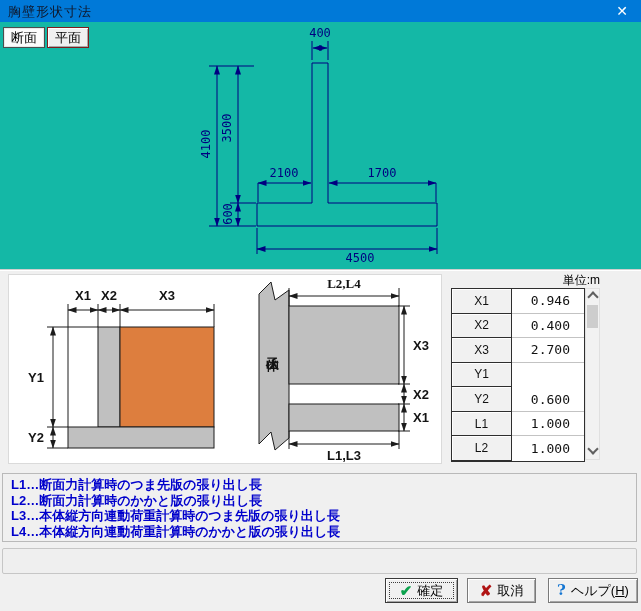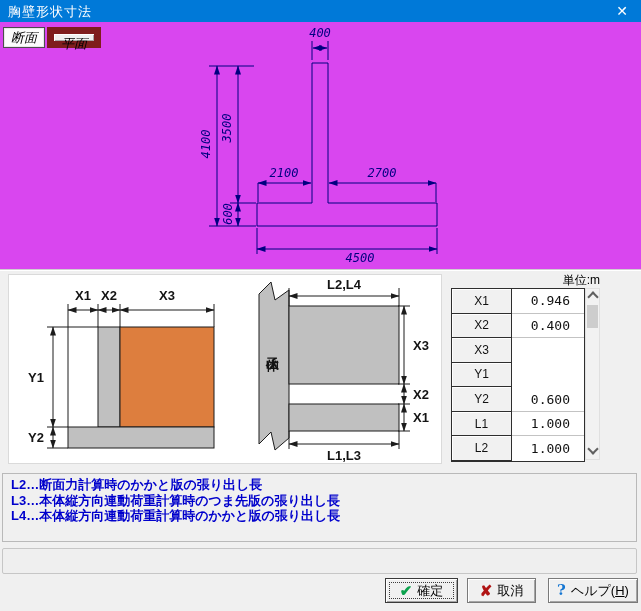--- a/index.html
+++ b/index.html
@@ -1,27 +1,27 @@
 <!DOCTYPE html>
 <html><head>
 <meta charset="utf-8">
 <style>
   html,body{margin:0;padding:0;background:#d4d0c8;}
   body{font-family:"Liberation Sans",sans-serif;}
   .window{position:relative;width:641px;height:611px;background:#ffffff;overflow:hidden;
           outline:1px solid #9e9e9e;}
   
   .titlebar{position:absolute;left:0;top:0;width:641px;height:22px;background:#0079d8;}
-  .titlebar .title{position:absolute;left:8px;top:3px;color:#ffffff;font-size:13px;letter-spacing:1px;}
+  .titlebar .title{position:absolute;left:8px;top:3px;color:#0f172a;font-size:13px;letter-spacing:1px;}
   .closebtn{position:absolute;right:6px;top:0;width:26px;height:22px;color:#fff;font-size:14px;
             text-align:center;line-height:22px;cursor:default;}
   
-  .client{position:absolute;left:0;top:22px;width:641px;height:247px;background:#d946ef;font-style:italic;}
+  .client{position:absolute;left:0;top:22px;width:641px;height:247px;background:#14b8a6;}
   .tabbar{position:absolute;left:3px;top:5px;display:flex;gap:2px;}
-  .tab{height:21px;padding:1px 7px 0;font-size:13px;background:#f0f0f0;border:7px solid #7f1d1d;
+  .tab{height:21px;padding:1px 7px 0;font-size:13px;background:#f0f0f0;border:1px solid #7f1d1d;
        box-shadow:inset 1px 1px 0 #ffffff, inset -1px -1px 0 #a9a9a9;box-sizing:border-box;}
   .tab.active{background:#fcfcfc;border:1px solid #4d4d4d;box-shadow:inset 0 0 0 1px #e9e9e9;}
   .dimtxt{position:absolute;color:#000080;font-family:"DejaVu Sans Mono",monospace;font-size:12px;
           white-space:nowrap;transform:translateX(-50%);}
   .dimtxt.v{transform:translate(-50%,-50%) rotate(-90deg);}
   svg{position:absolute;left:0;top:0;}
   
   .divider{position:absolute;left:0;top:269px;width:641px;height:0;
            border-top:1px solid #cfcfcf;border-bottom:1px solid #ffffff;}
   
@@ -119,21 +119,21 @@
         <line x1="257" y1="206" x2="257" y2="232"></line>
         <line x1="437" y1="206" x2="437" y2="232"></line>
         <line x1="257" y1="227" x2="437" y2="227" marker-start="url(#arrN)" marker-end="url(#arrN)"></line>
       </g>
     </svg>
     <div class="dimtxt" style="left:320px;top:4px;">400</div>
     <div class="dimtxt v" style="left:206px;top:122px;">4100</div>
     <div class="dimtxt v" style="left:227px;top:106px;">3500</div>
     <div class="dimtxt v" style="left:228px;top:192px;">600</div>
     <div class="dimtxt" style="left:284px;top:144px;">2100</div>
-    <div class="dimtxt" style="left:382px;top:144px;">2700</div>
+    <div class="dimtxt" style="left:382px;top:144px;">1700</div>
     <div class="dimtxt" style="left:360px;top:229px;text-align:right;">4500</div>
   </div>
 
   <div class="divider"></div>
 
   <div class="lower">
 
     <div class="diagrambox">
       <svg width="432" height="188" viewBox="0 0 432 188">
         <defs>
@@ -182,41 +182,42 @@
           <line x1="390" y1="156" x2="390" y2="174"></line>
           <line x1="280" y1="169" x2="390" y2="169" marker-start="url(#arrB)" marker-end="url(#arrB)"></line>
         </g>
       </svg>
 
       <div class="lbl" style="left:74px;top:20px;">X1</div>
       <div class="lbl" style="left:100px;top:20px;">X2</div>
       <div class="lbl" style="left:158px;top:20px;">X3</div>
       <div class="lbl" style="left:27px;top:102px;">Y1</div>
       <div class="lbl" style="left:27px;top:162px;">Y2</div>
-      <div class="lbl" style="left:335px;top:9px;">L2,L4</div>
+      <div class="lbl" style="left:335px;top:9px;font-family:Liberation Serif, serif;">L2,L4</div>
       <div class="lbl" style="left:412px;top:70px;">X3</div>
       <div class="lbl" style="left:412px;top:119px;">X2</div>
       <div class="lbl" style="left:412px;top:142px;">X1</div>
       <div class="lbl" style="left:335px;top:180px;text-align:center;">L1,L3</div>
       <div class="lbl vert" style="left:263px;top:72px;">函体</div>
     </div>
 
     <div class="unitlbl">単位:m</div>
 
     <div class="vtable">
       <div class="vrow">
           <div class="vlabel">X1</div>
           <div class="vvalue">0.946</div>
         </div>
       <div class="vrow">
           <div class="vlabel">X2</div>
           <div class="vvalue">0.400</div>
         </div>
       <div class="vrow">
           <div class="vlabel">X3</div>
+          <div class="vvalue">2.700</div>
         </div>
       <div class="vrow">
           <div class="vlabel">Y1</div>
         </div>
       <div class="vrow">
           <div class="vlabel">Y2</div>
           <div class="vvalue">0.600</div>
         </div>
       <div class="vrow">
           <div class="vlabel">L1</div>
@@ -232,20 +233,21 @@
       <div class="sbtn" style="top:0;">
           <div class="chev up"></div>
         </div>
       <div class="sthumb"></div>
       <div class="sbtn" style="bottom:0;">
           <div class="chev down"></div>
         </div>
     </div>
 
     <div class="notes">
+      <p>L1…断面力計算時のつま先版の張り出し長</p>
       <p>L2…断面力計算時のかかと版の張り出し長</p>
       <p>L3…本体縦方向連動荷重計算時のつま先版の張り出し長</p>
       <p>L4…本体縦方向連動荷重計算時のかかと版の張り出し長</p>
     </div>
 
     <div class="strip"></div>
 
     <div class="btn btn-ok">
       <span class="focusring"></span>
       <span class="ic ic-check">✔</span>

